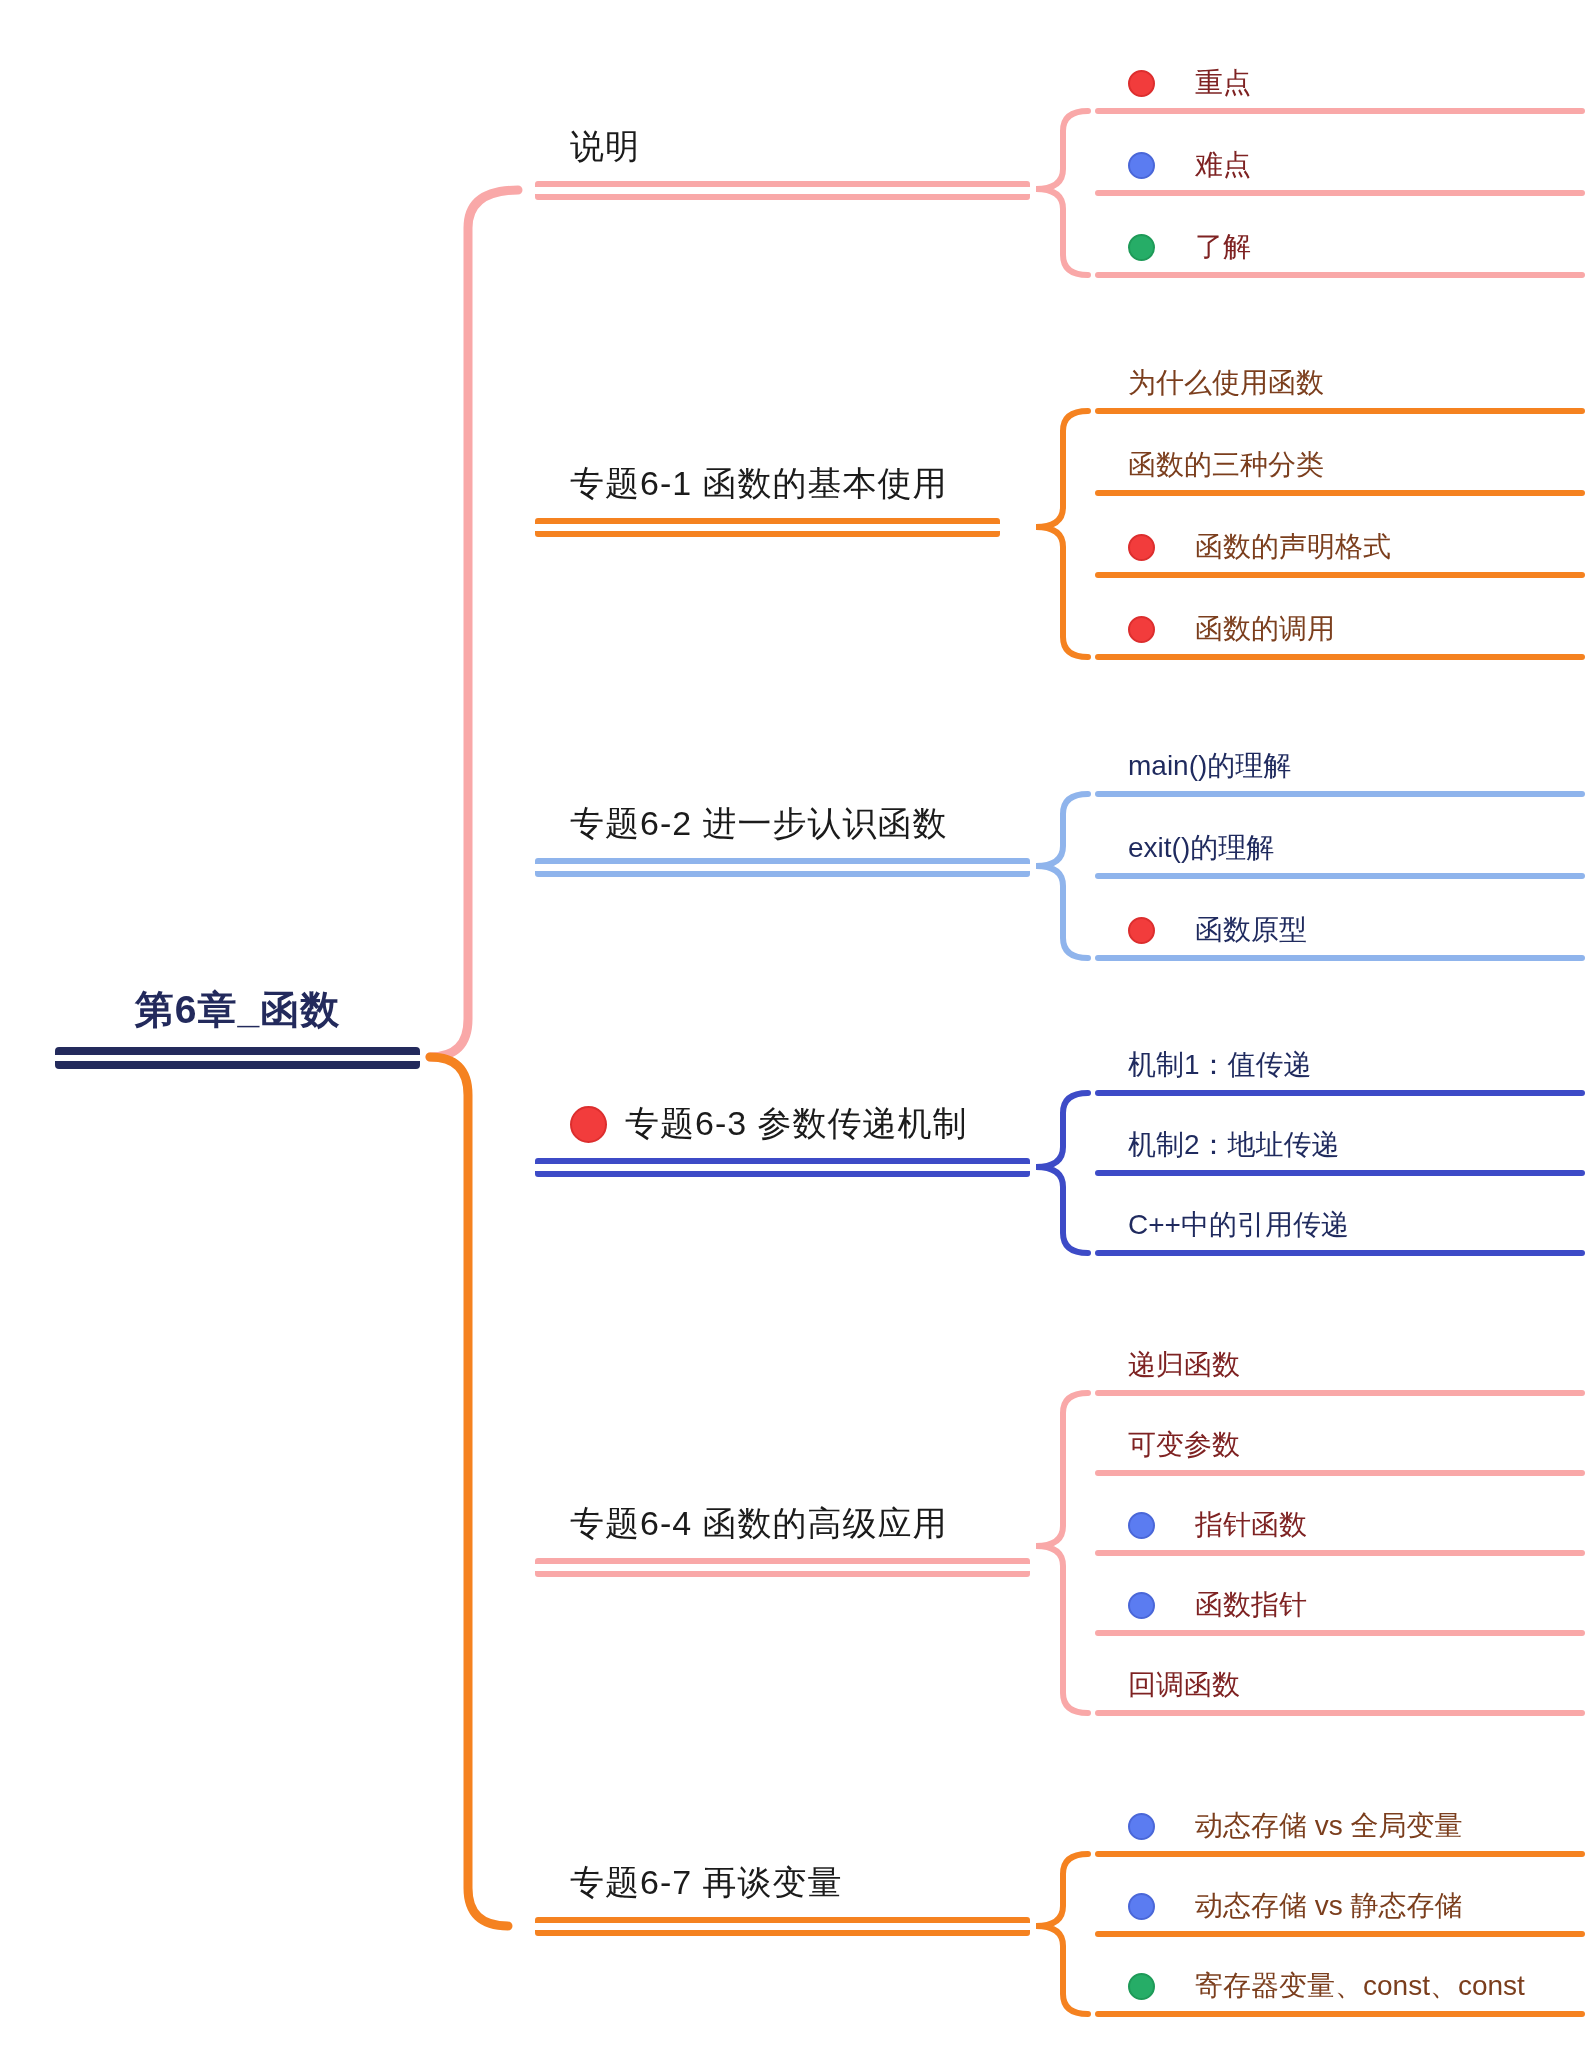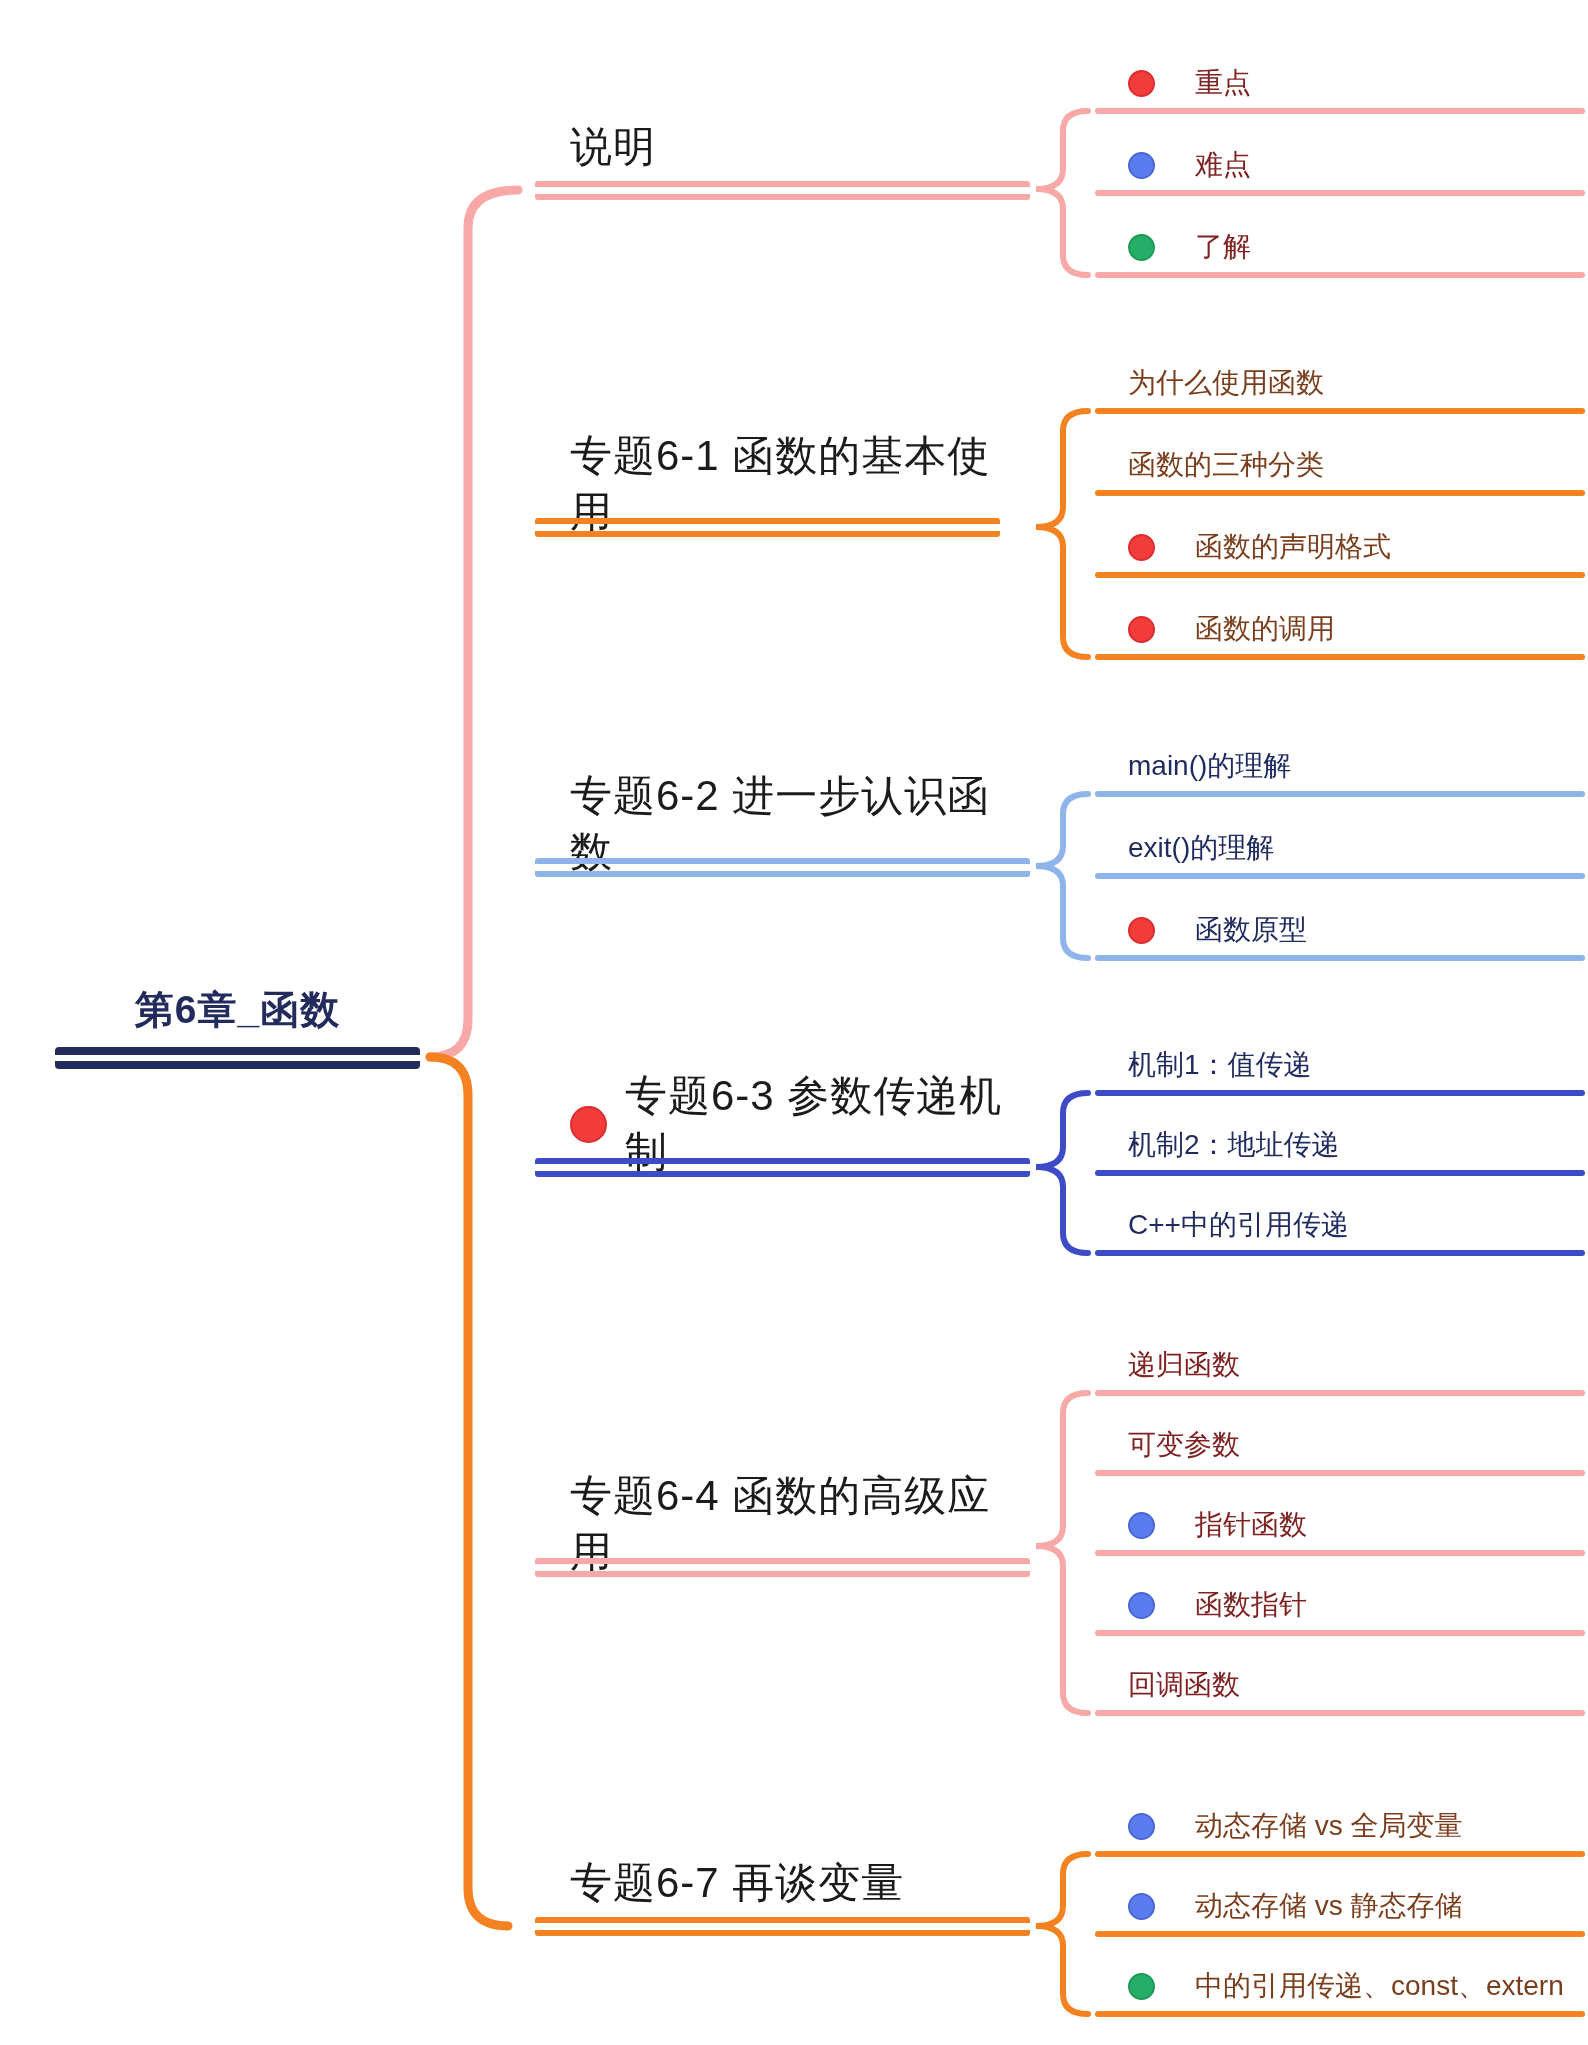--- a/index.html
+++ b/index.html
@@ -24,21 +24,21 @@
 
   
   .root{width:365px;}
   .root .label-row{height:75px;justify-content:center;font-size:39px;font-weight:bold;
     color:#232A5C;letter-spacing:1px;}
   .root .uline2{height:22px;border-top:8px solid var(--c);border-bottom:8px solid var(--c);
     box-sizing:border-box;border-radius:4px;}
 
   
   .topic{width:495px;}
-  .topic .label-row{height:56px;font-size:42px;color:#1b1b1b;padding-left:35px;
+  .topic .label-row{height:56px;font-size:34px;color:#1b1b1b;padding-left:35px;
     letter-spacing:1px;gap:18px;}
   .topic .uline2{height:19px;border-top:6px solid var(--c);border-bottom:6px solid var(--c);
     box-sizing:border-box;border-radius:3px;margin-top:6px;}
 
   
   .child{width:490px;left:1095px;}
   .child .label-row{height:38px;font-size:28px;color:var(--t,#333);padding-left:33px;gap:40px;}
   .child .uline1{height:6px;background:var(--c);border-radius:3px;margin-top:6px;}
 
   
@@ -247,18 +247,18 @@
   <div class="node child b-orange t-brown" style="top:1887px;">
     <div class="label-row">
         <span class="dot blue"></span>
       <span>动态存储 vs 静态存储</span>
       </div>
     <div class="uline1"></div>
   </div>
   <div class="node child b-orange t-brown" style="top:1967px;">
     <div class="label-row">
         <span class="dot green"></span>
-      <span>中的引用传递、const、extern</span>
+      <span>寄存器变量、const、const</span>
       </div>
     <div class="uline1"></div>
   </div>
 
 </div>
 
 </body></html>

